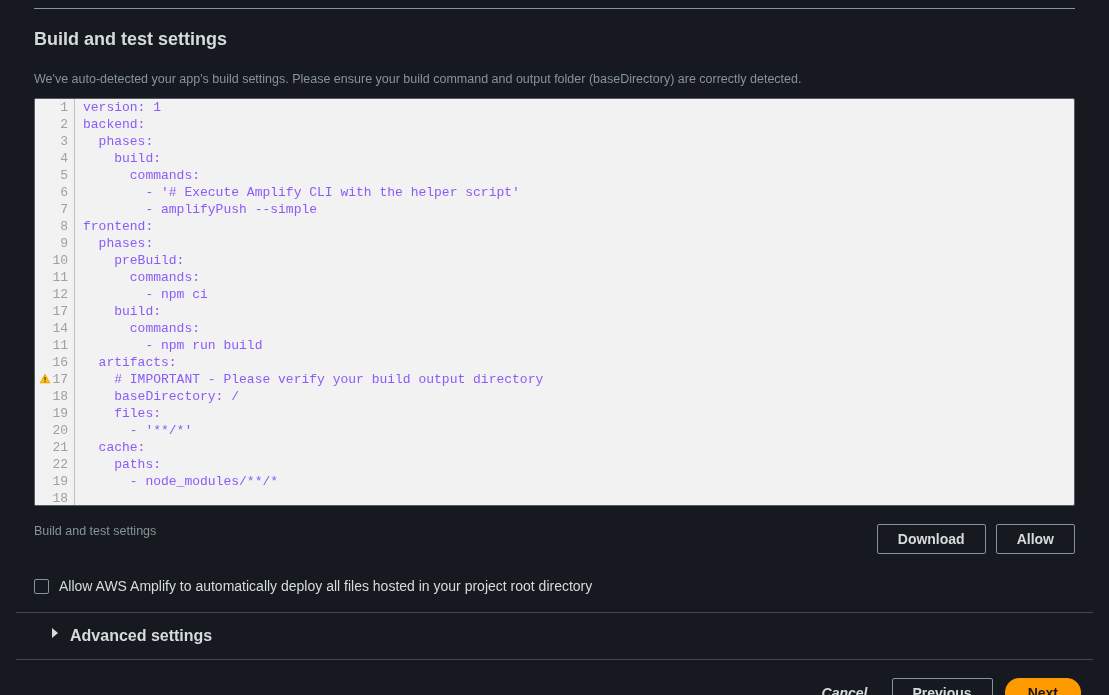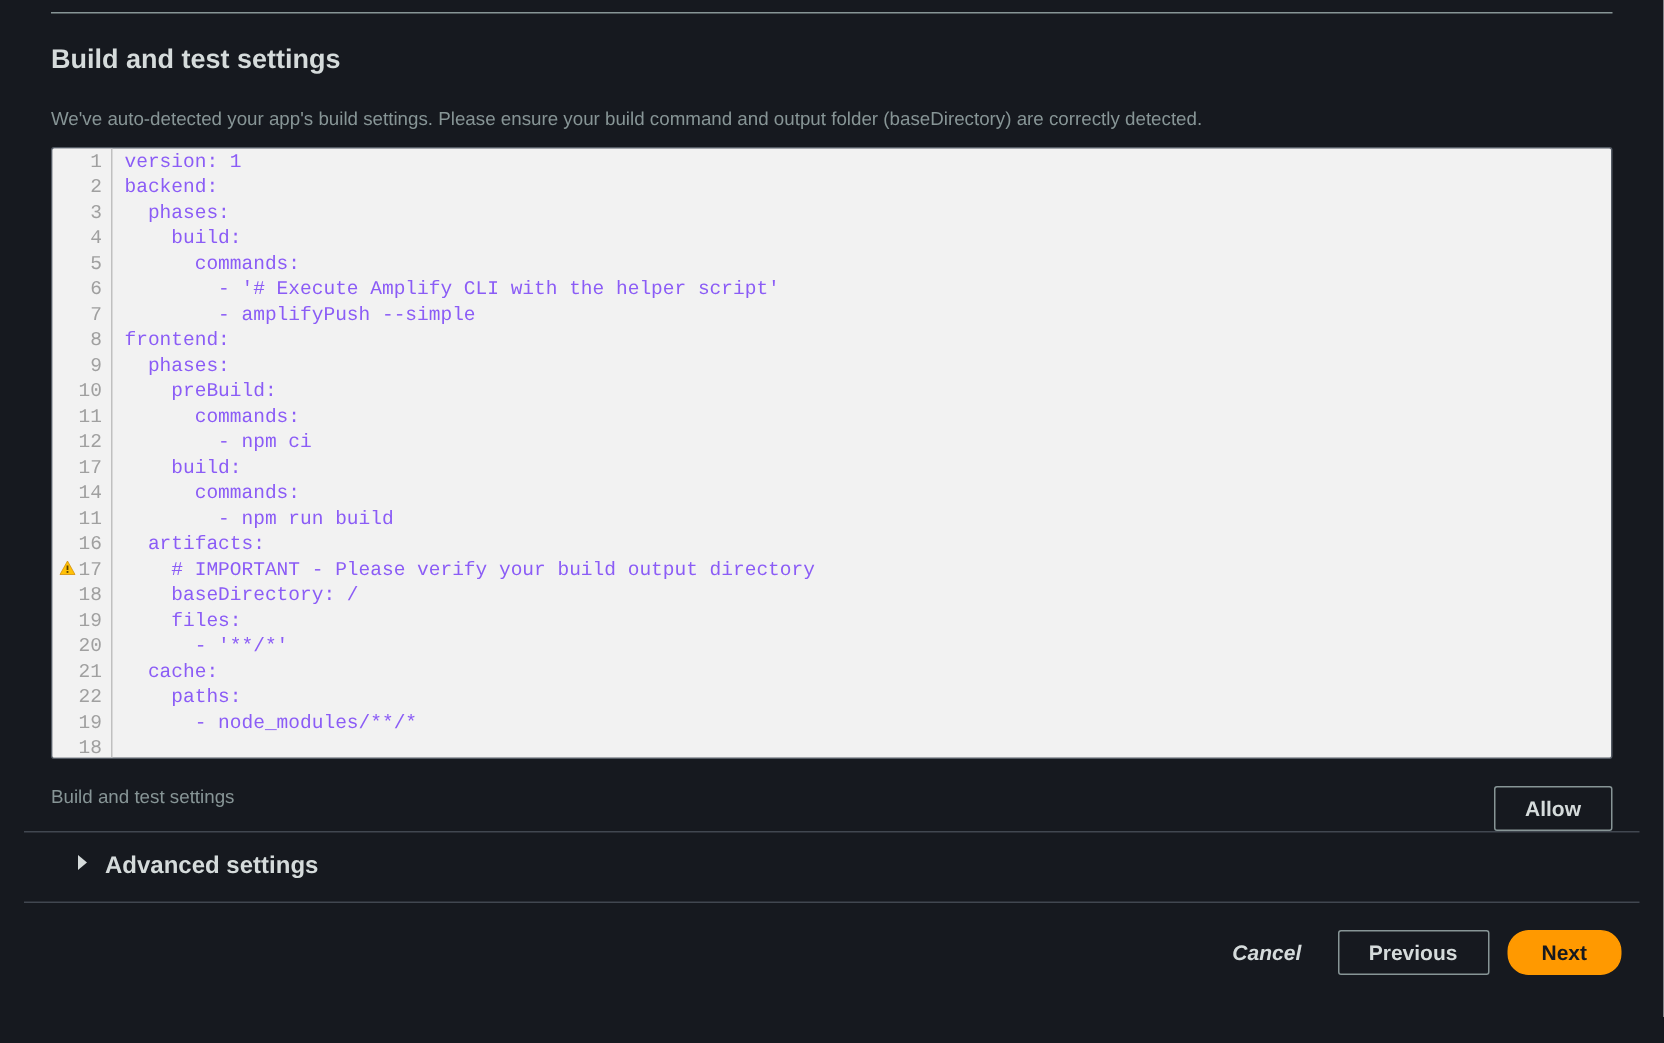--- a/index.html
+++ b/index.html
@@ -207,25 +207,30 @@
           <div class="gutter-line">22</div>
           <div class="gutter-line">19</div>
           <div class="gutter-line">18</div>
         </div>
       <div class="code-area" id="code-area"><div class="code-line">version: 1</div><div class="code-line">backend:</div><div class="code-line">  phases:</div><div class="code-line">    build:</div><div class="code-line">      commands:</div><div class="code-line">        - '# Execute Amplify CLI with the helper script'</div><div class="code-line">        - amplifyPush --simple</div><div class="code-line">frontend:</div><div class="code-line">  phases:</div><div class="code-line">    preBuild:</div><div class="code-line">      commands:</div><div class="code-line">        - npm ci</div><div class="code-line">    build:</div><div class="code-line">      commands:</div><div class="code-line">        - npm run build</div><div class="code-line">  artifacts:</div><div class="code-line">    # IMPORTANT - Please verify your build output directory</div><div class="code-line">    baseDirectory: /</div><div class="code-line">    files:</div><div class="code-line">      - '**/*'</div><div class="code-line">  cache:</div><div class="code-line">    paths:</div><div class="code-line">      - node_modules/**/*</div><div class="code-line"></div></div>
     </div>
 
     <div class="below-editor">
       <div class="small-label">Build and test settings</div>
       <div class="btn-row">
+        <button class="btn">Download</button>
         <button class="btn">Allow</button>
       </div>
     </div>
   </div>
 
+  <div class="checkbox-row">
+    <div class="checkbox"></div>
+    <div class="checkbox-label">Allow AWS Amplify to automatically deploy all files hosted in your project root directory</div>
+  </div>
 
   <div class="advanced">
     <span class="advanced-caret">
       <svg width="10" height="12" viewBox="0 0 10 12">
           <path d="M2 1 L8 6 L2 11 Z" fill="#d5dbdb"></path>
         </svg>
     </span>
     <span class="advanced-text">Advanced settings</span>
   </div>
 

